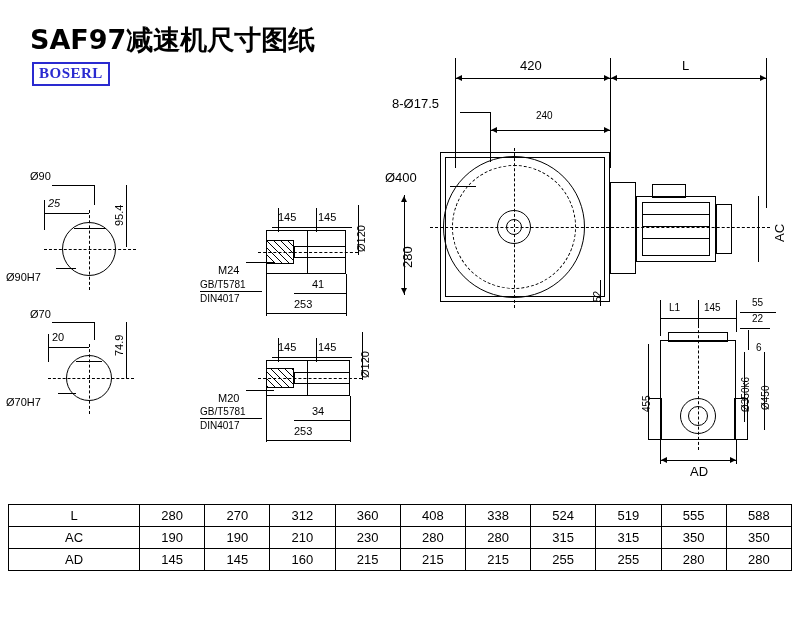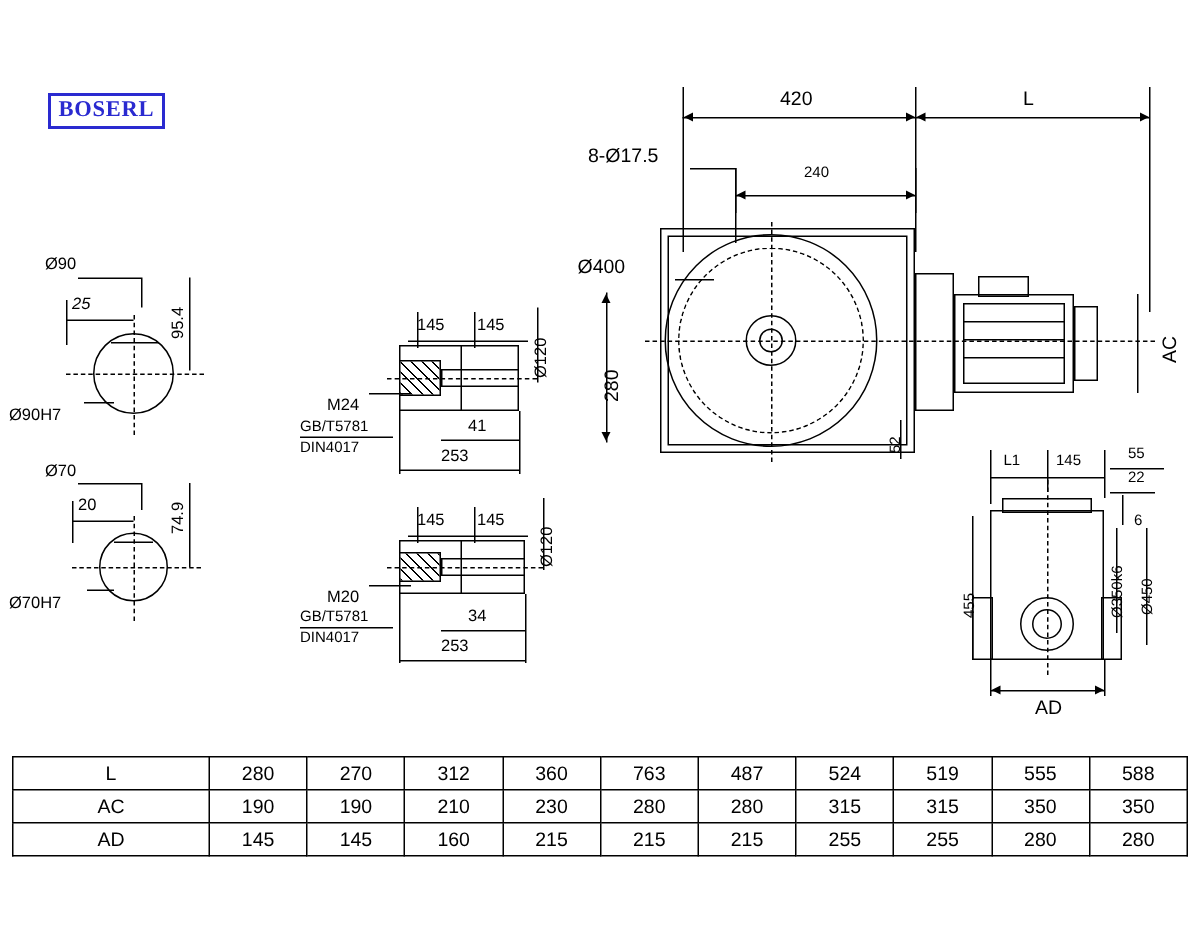--- a/index.html
+++ b/index.html
@@ -59,20 +59,21 @@
   .arrowL{border-top:3px solid transparent;border-bottom:3px solid transparent;border-right:6px solid #000;}
   .arrowR{border-top:3px solid transparent;border-bottom:3px solid transparent;border-left:6px solid #000;}
   .arrowU{position:absolute;width:0;height:0;border-left:3px solid transparent;border-right:3px solid transparent;border-bottom:6px solid #000;}
   .arrowD{position:absolute;width:0;height:0;border-left:3px solid transparent;border-right:3px solid transparent;border-top:6px solid #000;}
 </style>
 </head>
 <body>
 
 <div id="sheet">
 
+  <div class="title cn">SAF97减速机尺寸图纸</div>
   <div class="logo">BOSERL</div>
 
   <div class="circ" style="left:62px;top:222px;width:54px;height:54px;"></div>
   <div class="ln h" style="left:74px;top:228px;width:32px;"></div>
   <div class="dash-v" style="left:89px;top:210px;height:80px;"></div>
   <div class="dash-h" style="left:44px;top:249px;width:92px;"></div>
 
   <div class="ln v" style="left:44px;top:200px;height:30px;"></div>
   <div class="ln h" style="left:44px;top:213px;width:45px;"></div>
   <div class="lbl" style="left:48px;top:197px;font-style:italic;">25</div>
@@ -254,22 +255,22 @@
   <div class="lbl" style="left:690px;top:464px;font-size:13px;">AD</div>
 
   <table class="dims">
     <tbody>
     <tr>
       <td class="rowhead">L</td>
       <td>280</td>
       <td>270</td>
       <td>312</td>
       <td>360</td>
-      <td>763</td>
-      <td>487</td>
+      <td>408</td>
+      <td>338</td>
       <td>524</td>
       <td>519</td>
       <td>555</td>
       <td>588</td>
     </tr>
     <tr>
       <td class="rowhead">AC</td>
       <td>190</td>
       <td>190</td>
       <td>210</td>

